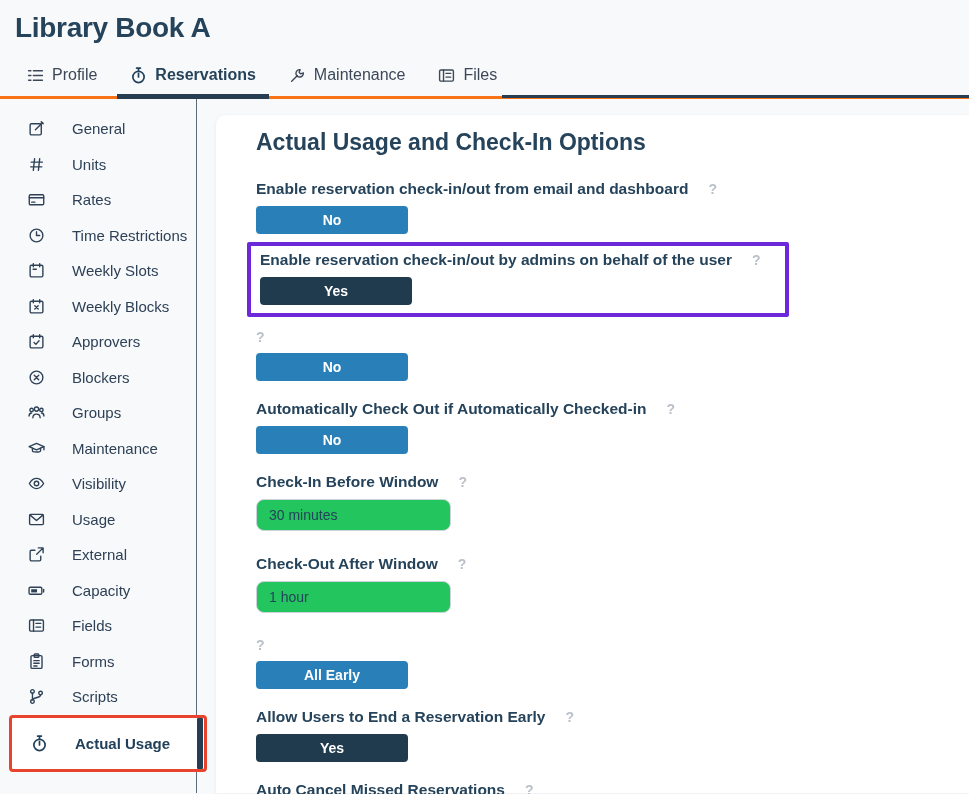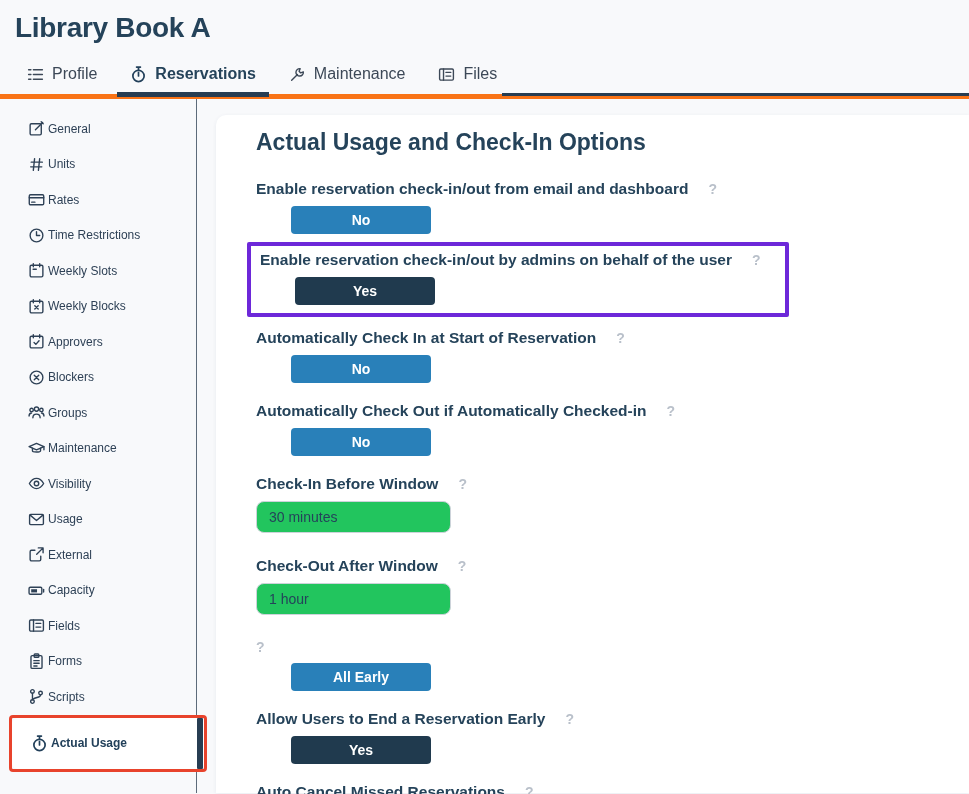--- a/index.html
+++ b/index.html
@@ -11,21 +11,21 @@
     overflow:hidden;
   }
   
   .header { padding:12px 0 0 15px; }
   .page-title { font-size:28px; font-weight:bold; color:#25435a; letter-spacing:-0.3px; }
 
   
   .tabbar {
     display:flex; align-items:flex-end; gap:33px;
     padding-left:27px; margin-top:10px; height:45px;
-    position:relative; border-bottom:5px solid #f97316;
+    position:relative; border-bottom:3px solid #f97316;
   }
   .tabbar::after {
     content:""; position:absolute; left:502px; right:0; bottom:-2px;
     height:3px; background:#273d52;
   }
   .tab {
     display:flex; align-items:center; gap:8px; height:100%;
     font-size:16px; color:#3c4857; cursor:pointer; position:relative;
   }
   .tab.active { font-weight:bold; color:#25435a; }
@@ -37,23 +37,23 @@
   
   .body-row { display:flex; height:694px; }
 
   
   .sidebar {
     width:197px; flex:0 0 197px;
     border-right:1.5px solid #5d6b7a;
     padding-top:12px; position:relative; z-index:3;
   }
   .side-item {
-    display:flex; align-items:center; gap:3px;
+    display:flex; align-items:center; gap:27px;
     height:35.5px; padding-left:28px;
-    font-size:12px; color:#2e4156; cursor:pointer; white-space:nowrap;
+    font-size:15px; color:#2e4156; cursor:pointer; white-space:nowrap;
   }
   .red-box-side {
     border:3px solid #e8432c; border-radius:4px;
     margin-left:9px; width:198px; position:relative; z-index:5;
     background:transparent;
   }
   .side-item.active {
     background:#ffffff; font-weight:bold; color:#22405a;
     height:51px; padding-left:19px; position:relative;
     border-radius:6px;
@@ -73,24 +73,24 @@
   }
   .panel h2 { font-size:23px; font-weight:bold; color:#25435a; margin-bottom:24px; }
 
   .setting { margin-bottom:19px; }
   .setting.input-row { margin-bottom:24px; }
   .label-row { display:flex; align-items:center; gap:20px; margin-bottom:8px; }
   .s-label { font-size:15.5px; font-weight:bold; color:#25435a; }
   .help { color:#b9c0ca; font-weight:bold; font-size:14px; cursor:pointer; }
 
   .btn {
-    width:140px; height:28px; border:none; border-radius:4px;
+    width:152px; height:28px; border:none; border-radius:4px;
     color:#ffffff; font-weight:bold; font-size:14px;
     font-family:"Liberation Sans", sans-serif; cursor:pointer;
-    display:flex; align-items:center; justify-content:center;margin-left:35px;
+    display:flex; align-items:center; justify-content:center;
   }
   .btn.blue { background:#2980b9; }
   .btn.dark { background:#203a4e; }
 
   .text-input {
     width:195px; height:32px; border:1px solid #cdd3da; border-radius:8px;
     padding:0 12px; font-size:14px; color:#25435a; background:#22c55e;
     font-family:"Liberation Sans", sans-serif;
   }
 
@@ -367,21 +367,20 @@
           <div class="label-row">
             <span class="s-label">Enable reservation check-in/out by admins on behalf of the user</span>
             <span class="help">?</span>
           </div>
           <button class="btn dark">Yes</button>
         </div>
       </div>
 
       <div class="setting">
         <div class="label-row">
-          <span class="s-label">Automatically Check In at Start of Reservation</span>
           <span class="help">?</span>
         </div>
         <button class="btn blue">No</button>
       </div>
 
       <div class="setting">
         <div class="label-row">
           <span class="s-label">Automatically Check Out if Automatically Checked-in</span>
           <span class="help">?</span>
         </div>

